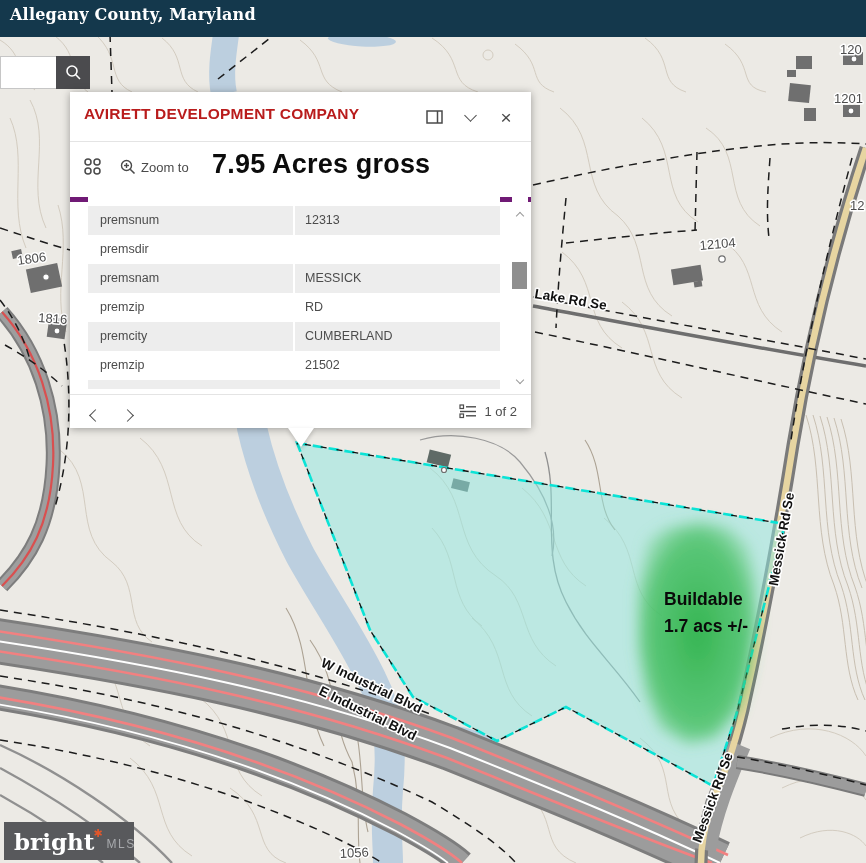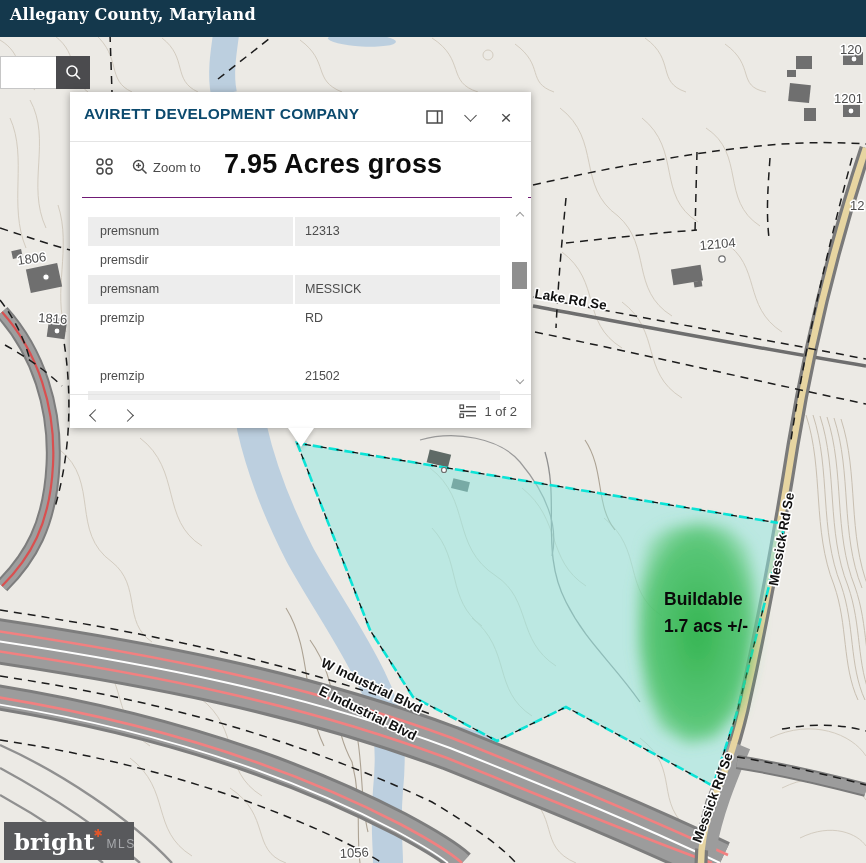--- a/index.html
+++ b/index.html
@@ -14,38 +14,38 @@
   #searchwrap{position:absolute;left:0;top:56px;height:33px;z-index:25;display:flex;}
   #searchwrap input{width:56px;height:33px;border:1px solid #c6c6c6;border-right:none;
       box-sizing:border-box;background:#fff;outline:none;padding:0 4px;font-size:13px;}
   #searchbtn{width:34px;height:33px;background:#4B4B4E;border:none;display:flex;
       align-items:center;justify-content:center;cursor:pointer;}
   
   #popup{position:absolute;left:70px;top:92px;width:461px;height:336px;background:#fff;
       z-index:40;box-shadow:0 1px 8px rgba(0,0,0,.35);color:#4c4c4c;}
   #popup .hdr{position:absolute;left:0;top:0;right:0;height:49px;border-bottom:1px solid #e4e4e4;}
   #popup .hdr .ttl{position:absolute;left:14px;top:13px;font-size:15.5px;font-weight:bold;
-      color:#0c4a6e;letter-spacing:.2px;white-space:nowrap;}
+      color:#b91c1c;letter-spacing:.2px;white-space:nowrap;}
   .hdricon{position:absolute;top:14px;width:22px;height:22px;display:flex;align-items:center;
       justify-content:center;cursor:pointer;color:#4a4a4a;}
   #dockic{right:86px;} #collic{right:50px;} #closeic{right:14px;font-size:19px;line-height:19px;}
   .chev{display:inline-block;width:8px;height:8px;border-left:1.8px solid #4a4a4a;
       border-bottom:1.8px solid #4a4a4a;}
   .chev.down{transform:rotate(-45deg);margin-top:-4px;}
   .chev.left{transform:rotate(45deg);margin-left:3px;}
   .chev.right{transform:rotate(225deg);margin-right:3px;}
   .chev.sm{width:5px;height:5px;border-color:#9a9a9a;border-width:1.6px;}
   .chev.up{transform:rotate(135deg);}
-  #popup .actions{position:absolute;left:12px;top:49px;right:0;height:56px;border-bottom:1px solid #701a75;text-align:center;}
+  #popup .actions{position:absolute;left:0;top:49px;right:0;height:56px;border-bottom:5px solid #701a75;text-align:center;}
   #gridbtn{position:absolute;left:13px;top:16px;cursor:pointer;}
   #zoomto{position:absolute;left:50px;top:18px;display:flex;align-items:center;gap:5px;
       font-size:13px;color:#4a4a4a;cursor:pointer;}
   #acres{position:absolute;left:142px;top:8px;font-size:27px;font-weight:bold;color:#0c0c0c;
       white-space:nowrap;z-index:5;letter-spacing:.2px;}
-  #tbl{position:absolute;left:0;top:116px;width:531px;height:198px;overflow:hidden;}
+  #tbl{position:absolute;left:0;top:105px;width:531px;height:198px;overflow:hidden;}
   .trow{position:absolute;left:18px;width:412px;height:29px;font-size:12.5px;}
   .trow .lab{position:absolute;left:12px;top:7px;}
   .trow .val{position:absolute;left:217px;top:7px;}
   .trow .cdiv{position:absolute;left:205px;top:0;width:2px;height:29px;background:#fff;}
   .gray{background:#ededed;}
   .sliver{position:absolute;left:18px;width:412px;}
   
   #sbar{position:absolute;right:3px;top:105px;width:16px;height:198px;background:#fff;}
   #sbar .thumb{position:absolute;left:0;top:65px;width:15px;height:27px;background:#8f8f8f;cursor:pointer;}
   #sbar .arrow{position:absolute;left:5px;cursor:pointer;}
@@ -325,20 +325,25 @@
       <div class="trow gray" style="top:67px">
         <span class="cdiv"></span>
           <span class="lab">premsnam</span>
           <span class="val">MESSICK</span>
       </div>
       <div class="trow" style="top:96px">
         <span class="cdiv"></span>
           <span class="lab">premzip</span>
           <span class="val">RD</span>
       </div>
+      <div class="trow gray" style="top:125px">
+        <span class="cdiv"></span>
+          <span class="lab">premcity</span>
+          <span class="val">CUMBERLAND</span>
+      </div>
       <div class="trow" style="top:154px">
         <span class="cdiv"></span>
           <span class="lab">premzip</span>
           <span class="val">21502</span>
       </div>
       <div class="sliver gray" style="top:183px;height:9px"></div>
     </div>
 
     <div id="sbar">
       <span class="arrow" style="top:8px"><span class="chev sm up"></span></span>

